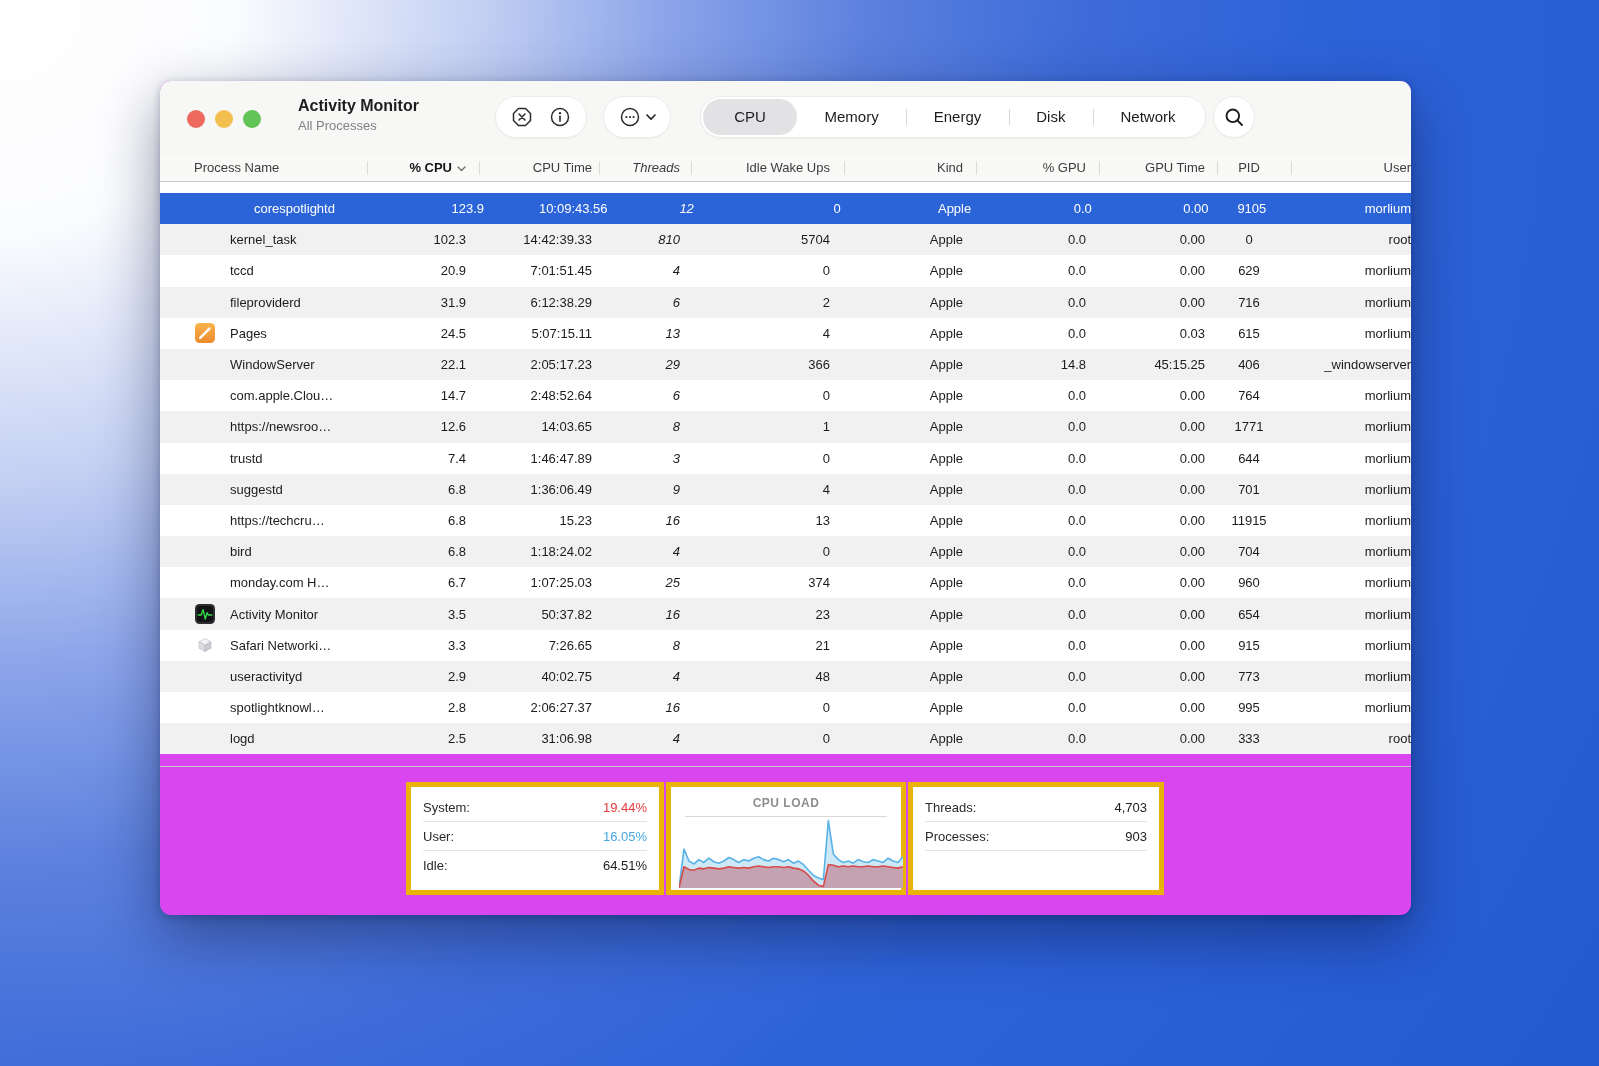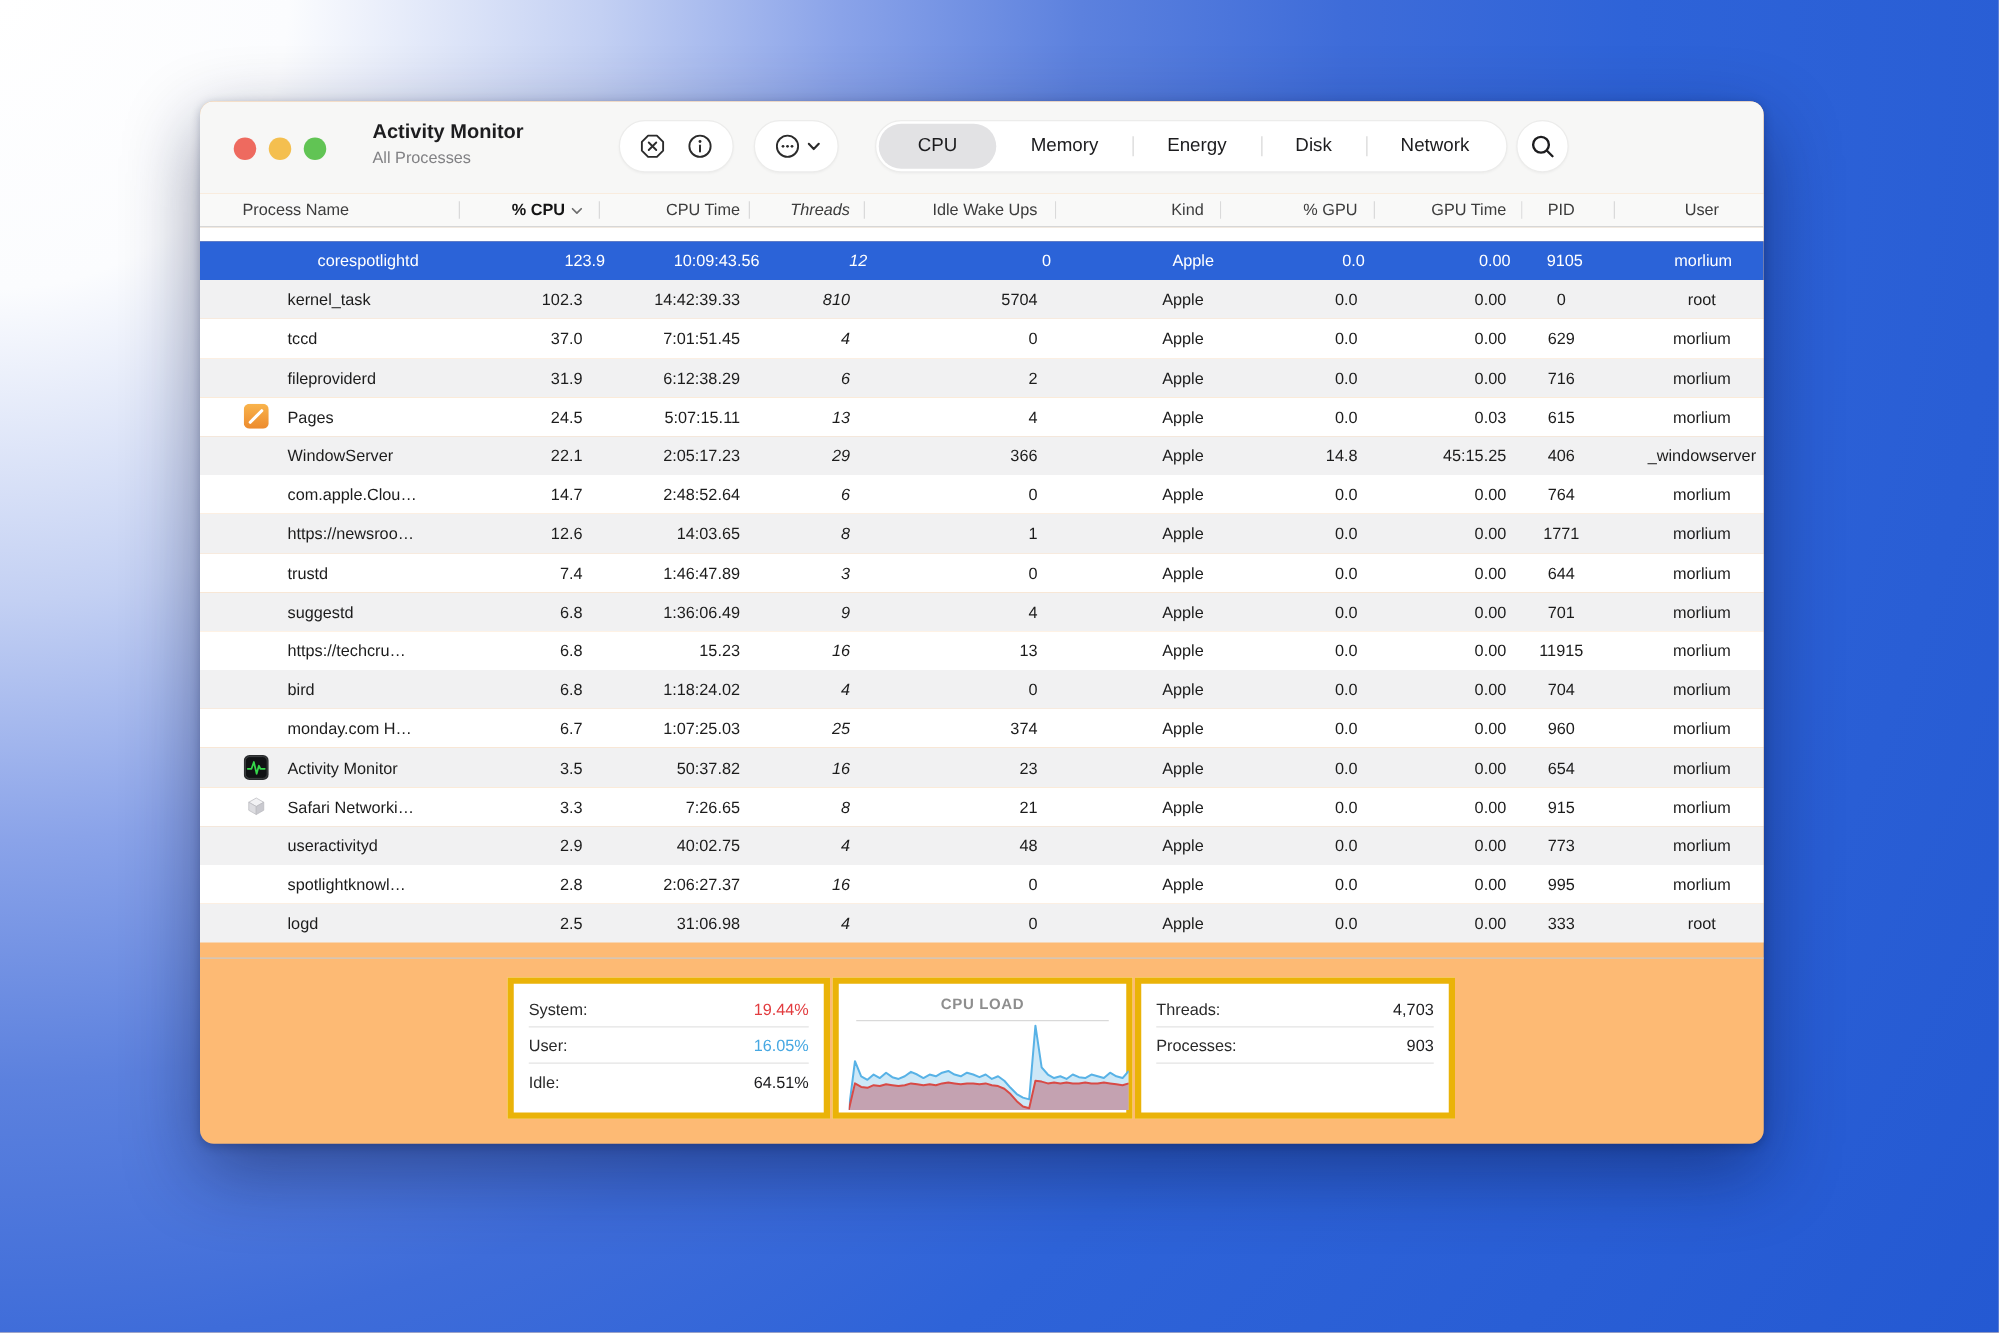--- a/index.html
+++ b/index.html
@@ -5,21 +5,21 @@
   * { margin:0; padding:0; box-sizing:border-box; }
   html,body { width:1599px; height:1066px; overflow:hidden; }
   body {
     font-family:"Liberation Sans", sans-serif;
     background: radial-gradient(circle at 0% 0%,
       #ffffff 0%, #fbfcfe 12%, #c3d0f3 25%, #8aa3e9 35%,
       #5c81de 45%, #3e6cd9 56%, #2e63d8 68%, #2459d2 100%);
   }
   .window {
     position:absolute; left:160px; top:81px; width:1251px; height:834px;
-    background:#fdba74; border-radius:11px; overflow:hidden;
+    background:#d946ef; border-radius:11px; overflow:hidden;
     box-shadow:0 22px 60px rgba(8,18,60,.45), 0 2px 8px rgba(8,18,60,.25);
   }
   
   .titlebar { position:relative; height:74px; background:#f7f7f6; }
   .traffic { position:absolute; left:27px; top:29px; display:flex; gap:10px; }
   .tl { width:18px; height:18px; border-radius:50%; display:inline-block; }
   .tl.red { background:#ee6a5f; } .tl.yellow { background:#f4bf4f; } .tl.green { background:#61c454; }
   .titleblock { position:absolute; left:138px; top:16px; }
   .title { font-size:16px; font-weight:bold; color:#1d1d1f; }
   .subtitle { font-size:13px; color:#828285; margin-top:3px; }
@@ -56,21 +56,21 @@
   .c-name { width:208px; display:flex; align-items:center; padding-left:34px; }
   .iconslot { width:22px; height:22px; margin-right:14px; flex:none; display:flex; align-items:center; justify-content:center; }
   .c-cpu  { width:112px; text-align:right; padding-right:14px; }
   .c-cpu_time { width:120px; text-align:right; padding-right:8px; }
   .c-threads { width:92px; text-align:right; padding-right:12px;font-style:italic; }
   .c-idle_wake_ups { width:153px; text-align:right; padding-right:15px; }
   .c-kind { width:132px; text-align:right; padding-right:14px; }
   .c-gpu { width:123px; text-align:right; padding-right:14px; }
   .c-gpu_time { width:118px; text-align:right; padding-right:13px; }
   .c-pid { width:74px; text-align:center; padding-right:12px; }
-  .c-user { width:119px; text-align:center; padding-left:20px; }
+  .c-user { width:119px; text-align:right; padding-left:20px; }
   
   .bigdivider { height:1px; background:#c9c9c9; margin-top:12px; }
   .footer { display:flex; margin:15px 0 0 246px; }
   .statbox { border:5px solid #eab308; background:#fff; height:113px; }
   .statbox.left { width:258px; padding-top:6px; }
   .statbox.mid { width:240px; margin-left:2px; display:flex; flex-direction:column; }
   .statbox.right { width:256px; margin-left:2px; padding-top:6px; }
   .stat-row { display:flex; justify-content:space-between; align-items:center; height:29px; margin:0 12px; border-bottom:1px solid #e3e3e3; font-size:13px; }
   .statbox.left .stat-row:last-child { border-bottom:none; }
   .s-label { color:#2a2a2a; } .s-value { color:#1d1d1f; }
@@ -188,21 +188,21 @@
         <div class="cell c-gpu">0.0</div>
         <div class="cell c-gpu_time">0.00</div>
         <div class="cell c-pid">0</div>
         <div class="cell c-user">root</div>
       </div>
       <div class="row">
         <div class="cell c-name">
           <span class="iconslot"></span>
           <span>tccd</span>
         </div>
-        <div class="cell c-cpu">37.0</div>
+        <div class="cell c-cpu">20.9</div>
         <div class="cell c-cpu_time">7:01:51.45</div>
         <div class="cell c-threads">4</div>
         <div class="cell c-idle_wake_ups">0</div>
         <div class="cell c-kind">Apple</div>
         <div class="cell c-gpu">0.0</div>
         <div class="cell c-gpu_time">0.00</div>
         <div class="cell c-pid">629</div>
         <div class="cell c-user">morlium</div>
       </div>
       <div class="row alt">

